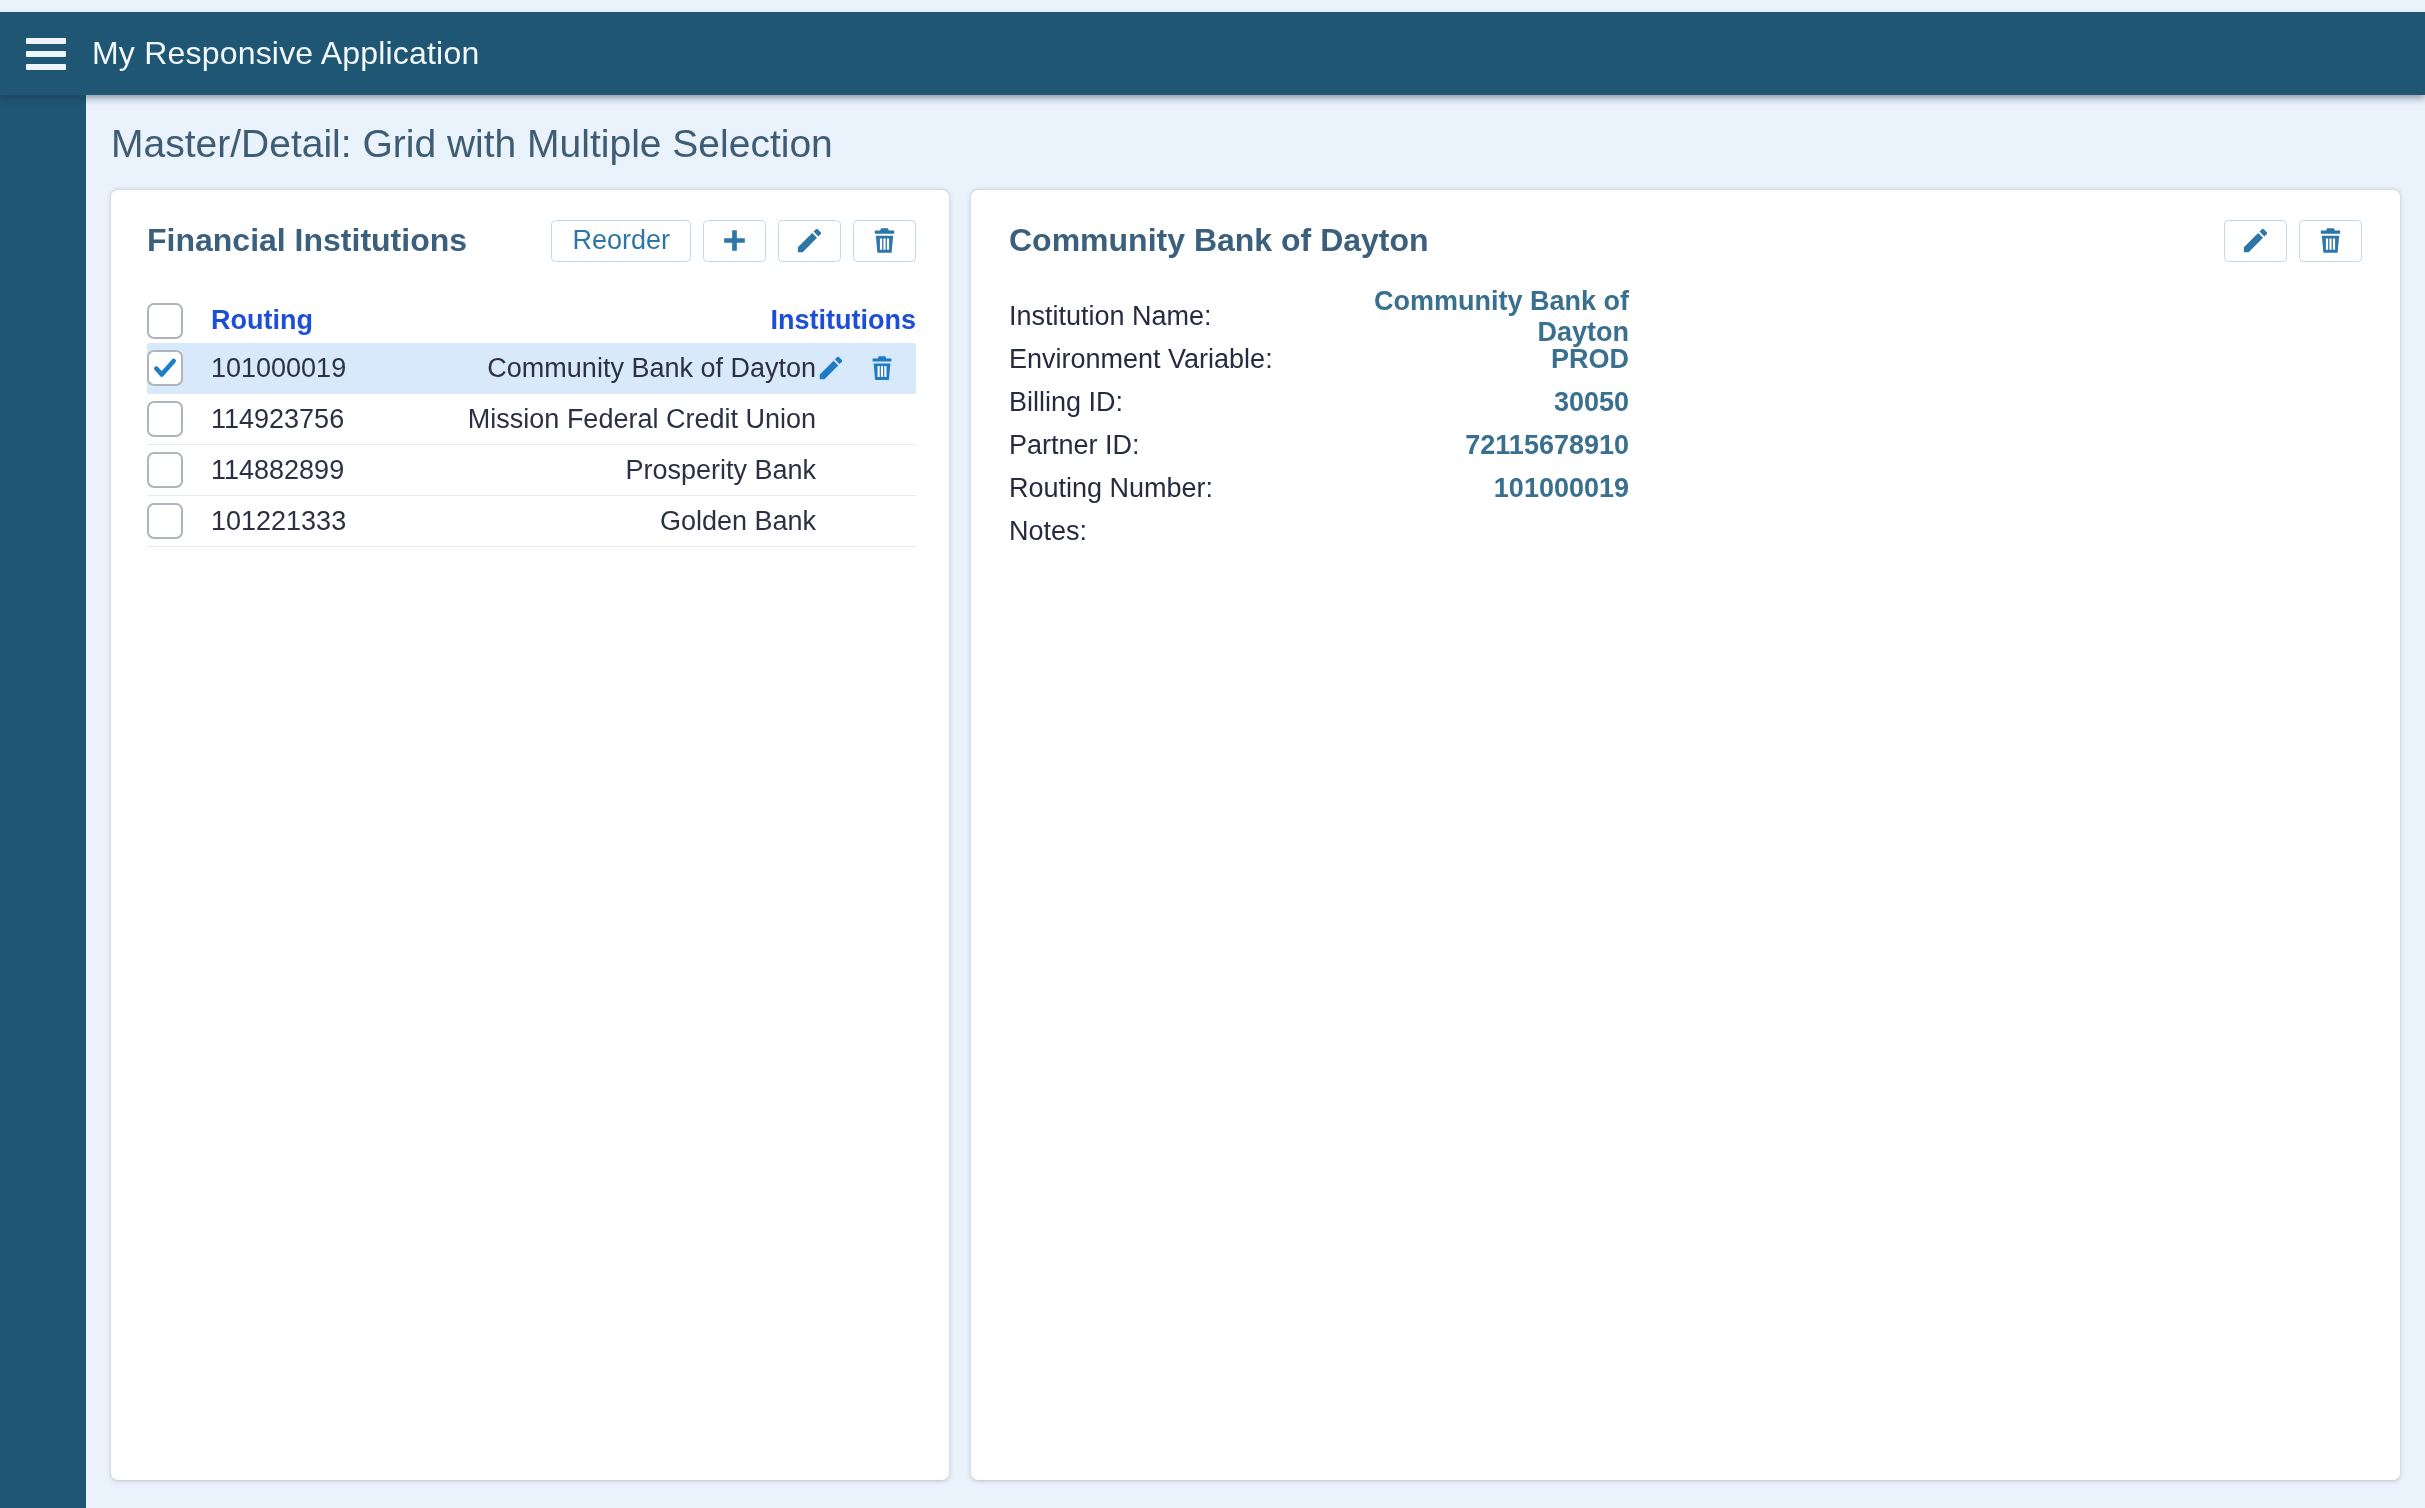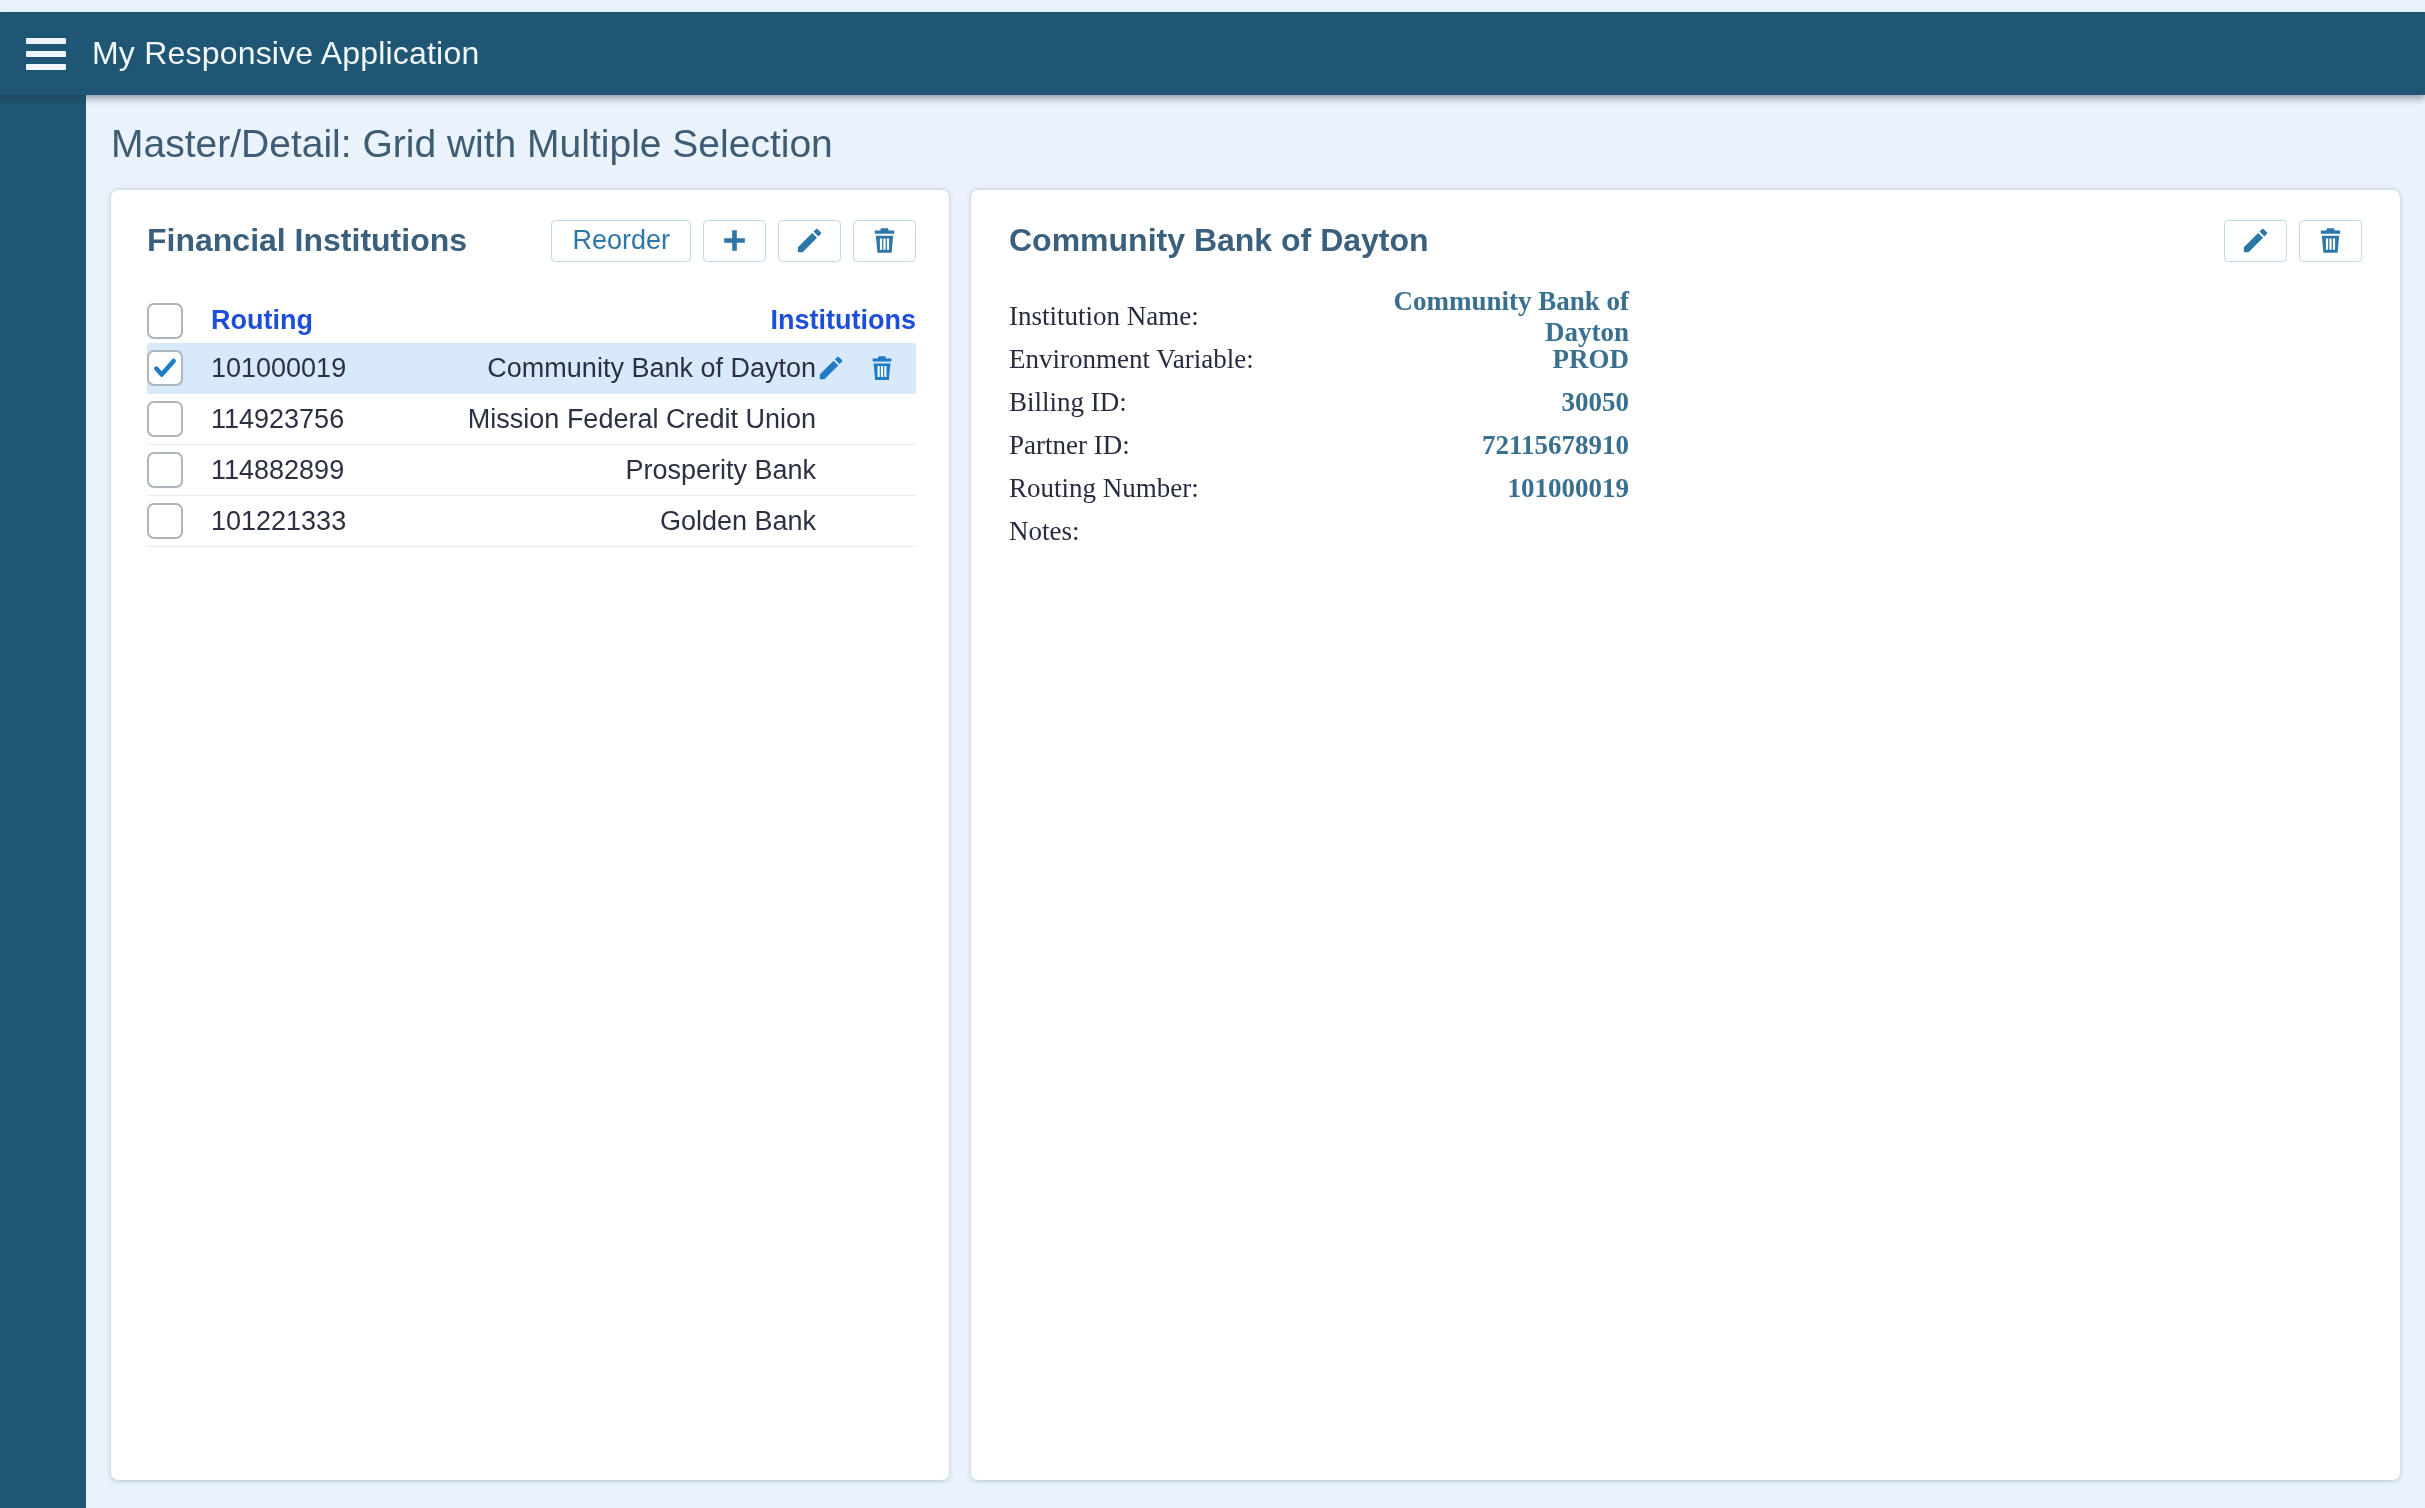--- a/index.html
+++ b/index.html
@@ -82,21 +82,21 @@
     cursor: pointer;
   }
   .checkbox svg { width: 26px; height: 26px; display: none; }
   .checkbox.checked svg { display: block; }
   .row-actions { margin-left: auto; display: flex; gap: 21px; padding-right: 19px; visibility: hidden; }
   .row.selected .row-actions { visibility: visible; }
   .row-action { cursor: pointer; display: flex; }
   .row-action svg { width: 30px; height: 30px; fill: #1e7bc4; }
 
   
-  .fields { margin-top: 26px; width: 620px; font-family: Liberation Serif, serif; }
+  .fields { margin-top: 26px; width: 620px; }
   .field-row { display: flex; align-items: center; height: 43px; }
   .field-label { flex: 0 0 313px; font-size: 27px; color: #262b40; }
   .field-value { flex: 1; text-align: right; font-size: 27px; font-weight: 700; color: #39708f; }
 </style>
 </head>
 <body>
 
 <svg width="0" height="0" style="position:absolute">
   <defs>
     <symbol id="ic-plus" viewBox="0 0 24 24">

